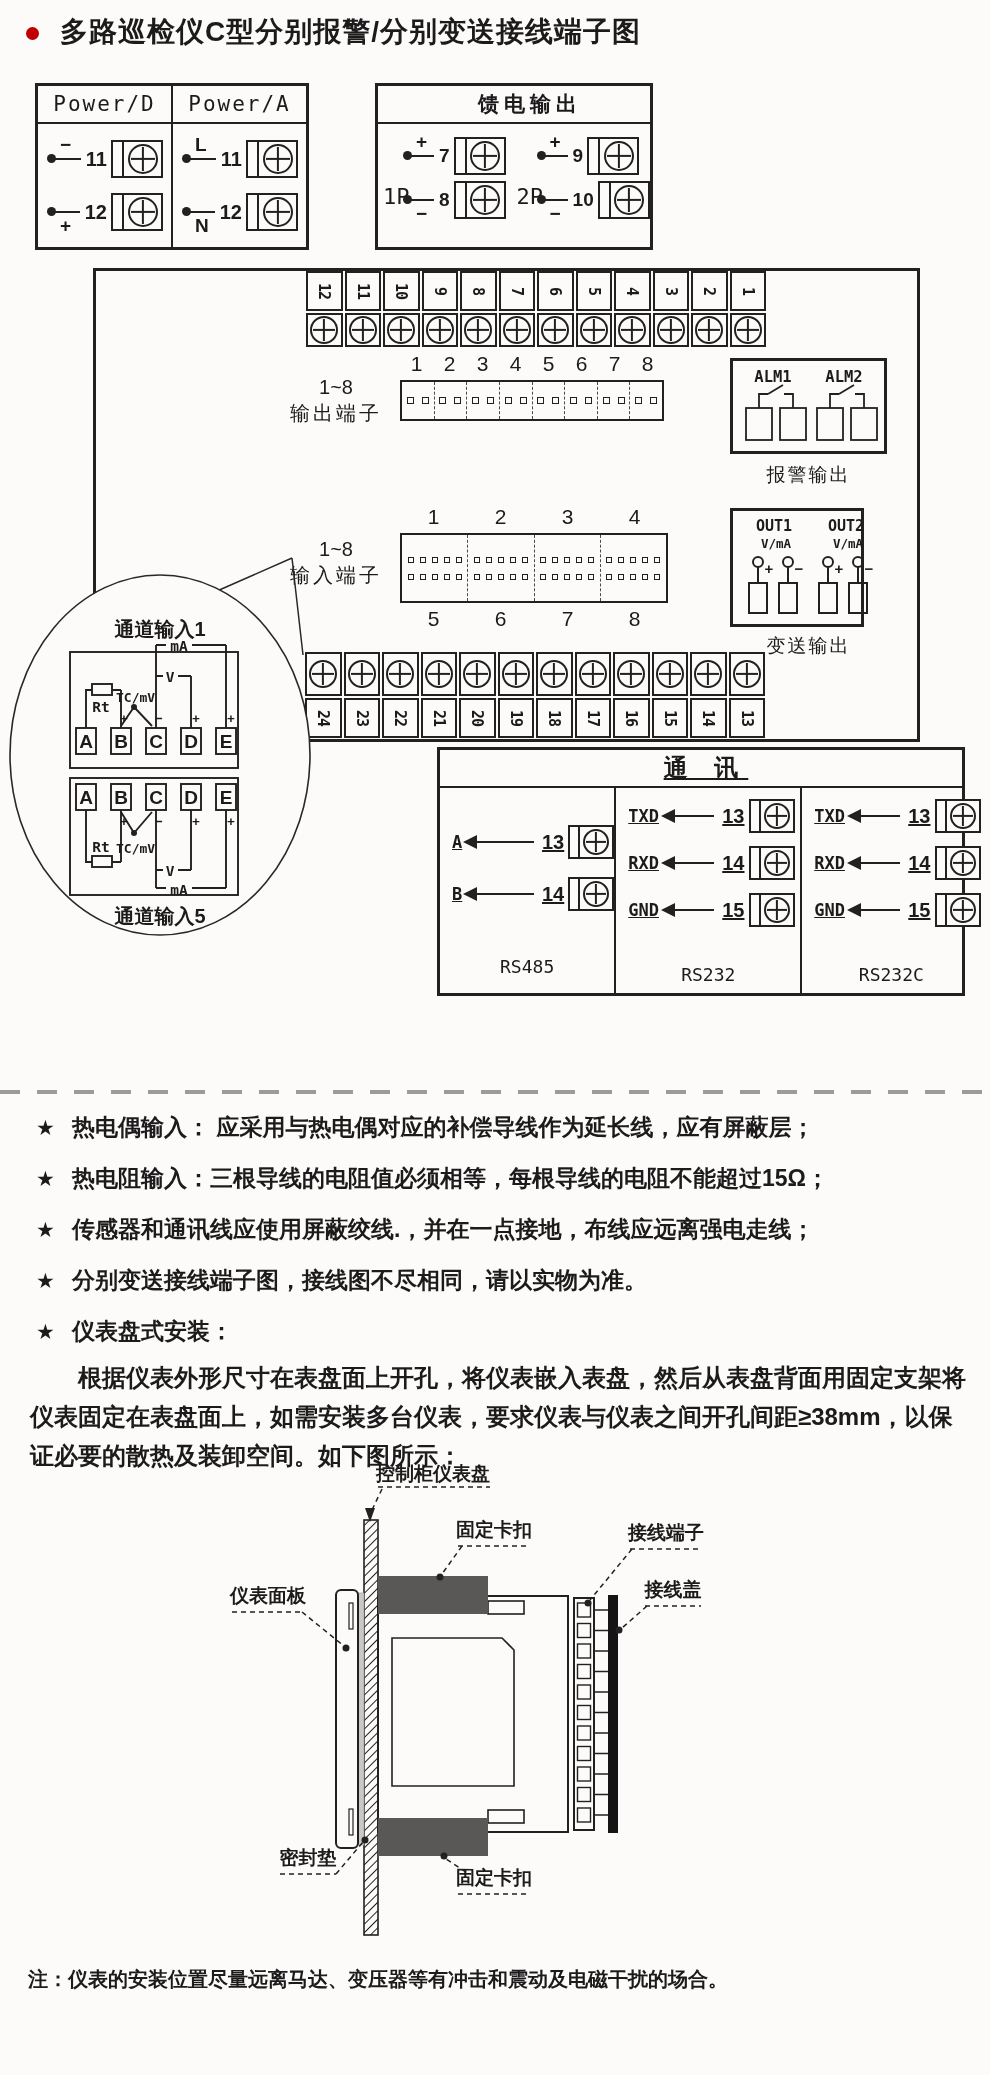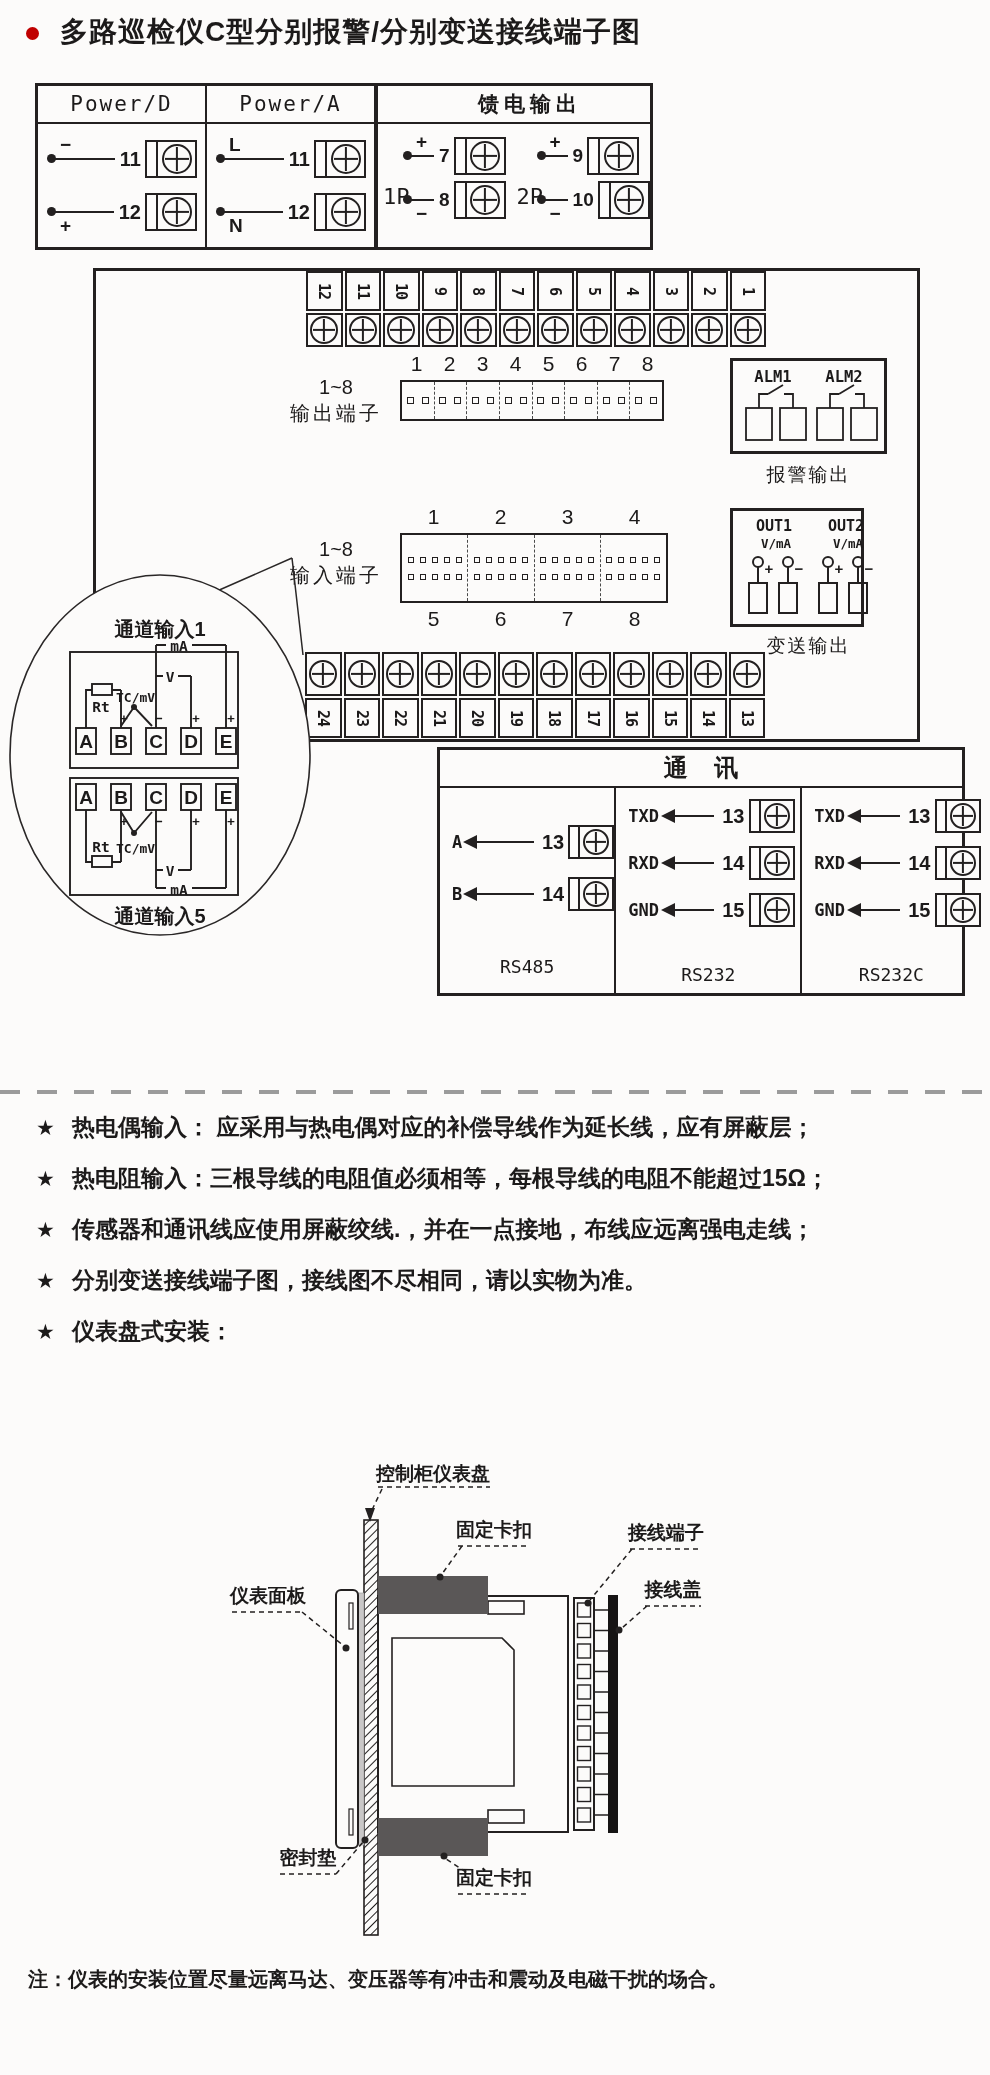--- a/index.html
+++ b/index.html
@@ -22,21 +22,21 @@
   .tnum{font-weight:bold;font-size:20px;margin:0 4px 0 5px;}
   .tblock{width:52px;height:38px;border:2.4px solid #232020;display:flex;align-items:center;background:#fcfbfa;flex:0 0 auto;}
   .tblock .slot{width:11px;height:100%;border-right:2.4px solid #232020;}
   .scr{position:relative;border:2.2px solid #232020;border-radius:50%;width:30px;height:30px;}
   .tblock .scr{margin:auto;}
   .scr .h{position:absolute;left:1px;right:1px;top:50%;transform:translateY(-50%);height:2.2px;background:#232020;}
   .scr .v{position:absolute;top:1px;bottom:1px;left:50%;transform:translateX(-50%);width:2.2px;background:#232020;}
   .tblock.sm{width:46px;height:34px;} .tblock.sm .slot{width:10px;}
   .tblock.sm .scr{width:26px;height:26px;}
   
-  .powerbox{left:35px;top:83px;width:342px;height:167px;display:flex;}
+  .powerbox{left:35px;top:83px;width:274px;height:167px;display:flex;}
   .pcol{flex:1;display:flex;flex-direction:column;}
   .pcol+.pcol{border-left:2.6px solid #232020;}
   .phead{height:38px;border-bottom:2.6px solid #232020;display:flex;align-items:center;justify-content:center;
          font-family:"DejaVu Sans Mono","Liberation Mono",monospace;font-size:21px;letter-spacing:2px;}
   .pcol .rows{padding:0 8px 0 10px;}
   .pcol .trow{margin-top:13px;} .pcol .trow+.trow{margin-top:9px;}
   .feedbox{left:375px;top:83px;width:278px;height:167px;display:flex;flex-direction:column;}
   .fhead{height:38px;border-bottom:2.6px solid #232020;display:flex;align-items:center;justify-content:center;
          font-size:21px;font-weight:600;letter-spacing:5px;padding-left:32px;}
   .fgroups{flex:1;display:flex;}
@@ -61,21 +61,21 @@
   .oseg+.oseg{border-left:1.6px dashed #4a4a4a;}
   .sq{width:7px;height:7px;border:1.6px solid #232020;}
   .instrip{position:absolute;left:400px;top:533px;width:268px;height:70px;border:2.4px solid #232020;display:flex;background:#fcfbfa;}
   .iseg{flex:1;display:flex;flex-direction:column;justify-content:center;gap:11px;}
   .iseg+.iseg{border-left:1.6px dashed #4a4a4a;}
   .irow{display:flex;justify-content:center;gap:6px;}
   .sq2{width:6px;height:6px;border:1.4px solid #232020;}
   .striplabel{position:absolute;width:120px;text-align:center;font-size:20px;line-height:26px;font-weight:500;}
   .caption{position:absolute;width:157px;text-align:center;font-size:19px;font-weight:500;letter-spacing:2px;}
   
-  .commbox{left:437px;top:747px;width:528px;height:249px;display:flex;flex-direction:column;}
+  .commbox{left:437px;top:747px;width:528px;height:249px;display:flex;flex-direction:column;text-decoration:underline;}
   .comm-title{height:38px;border-bottom:2.6px solid #232020;display:flex;align-items:center;justify-content:center;
               font-size:24px;font-weight:600;letter-spacing:10px;text-indent:10px;}
   .comm-head{display:flex;height:36px;border-bottom:2.6px solid #232020;}
   .hc{display:flex;align-items:center;justify-content:center;font-family:"DejaVu Sans Mono","Liberation Mono",monospace;font-size:18px;}
   .hc+.hc,.bc+.bc{border-left:2.6px solid #232020;}
   .comm-body{flex:1;display:flex;}
   .bc{position:relative;padding:8px 0 0 12px;}
   .bc.d1{padding-top:34px;}
   .crow{display:flex;align-items:center;height:40px;margin-bottom:7px;}
   .bc.d1 .crow{margin-bottom:12px;}
@@ -899,20 +899,21 @@
       </div>
       <div class="note">
         <div class="star">★</div>
         <div class="ntext" style="flex: 1 1 0%;">分别变送接线端子图，接线图不尽相同，请以实物为准。</div>
       </div>
       <div class="note">
         <div class="star">★</div>
         <div class="ntext" style="flex: 1 1 0%;">仪表盘式安装：</div>
       </div>
     </div>
+  <p class="para">根据仪表外形尺寸在表盘面上开孔，将仪表嵌入表盘，然后从表盘背面用固定支架将仪表固定在表盘面上，如需安装多台仪表，要求仪表与仪表之间开孔间距≥38mm，以保证必要的散热及装卸空间。如下图所示：</p>
 
   <svg class="abs" style="left:140px;top:1452px;" width="640" height="510" viewBox="0 0 640 510">
     <defs>
       <pattern id="hatch" patternUnits="userSpaceOnUse" width="6" height="6" patternTransform="rotate(45)">
         <rect width="6" height="6" fill="#fcfbfa"></rect>
         <line x1="0" y1="0" x2="0" y2="6" stroke="#232020" stroke-width="2"></line>
       </pattern>
     </defs>
 
     <rect x="224" y="68" width="14" height="415" fill="url(#hatch)" stroke="#232020" stroke-width="1.6"></rect>

